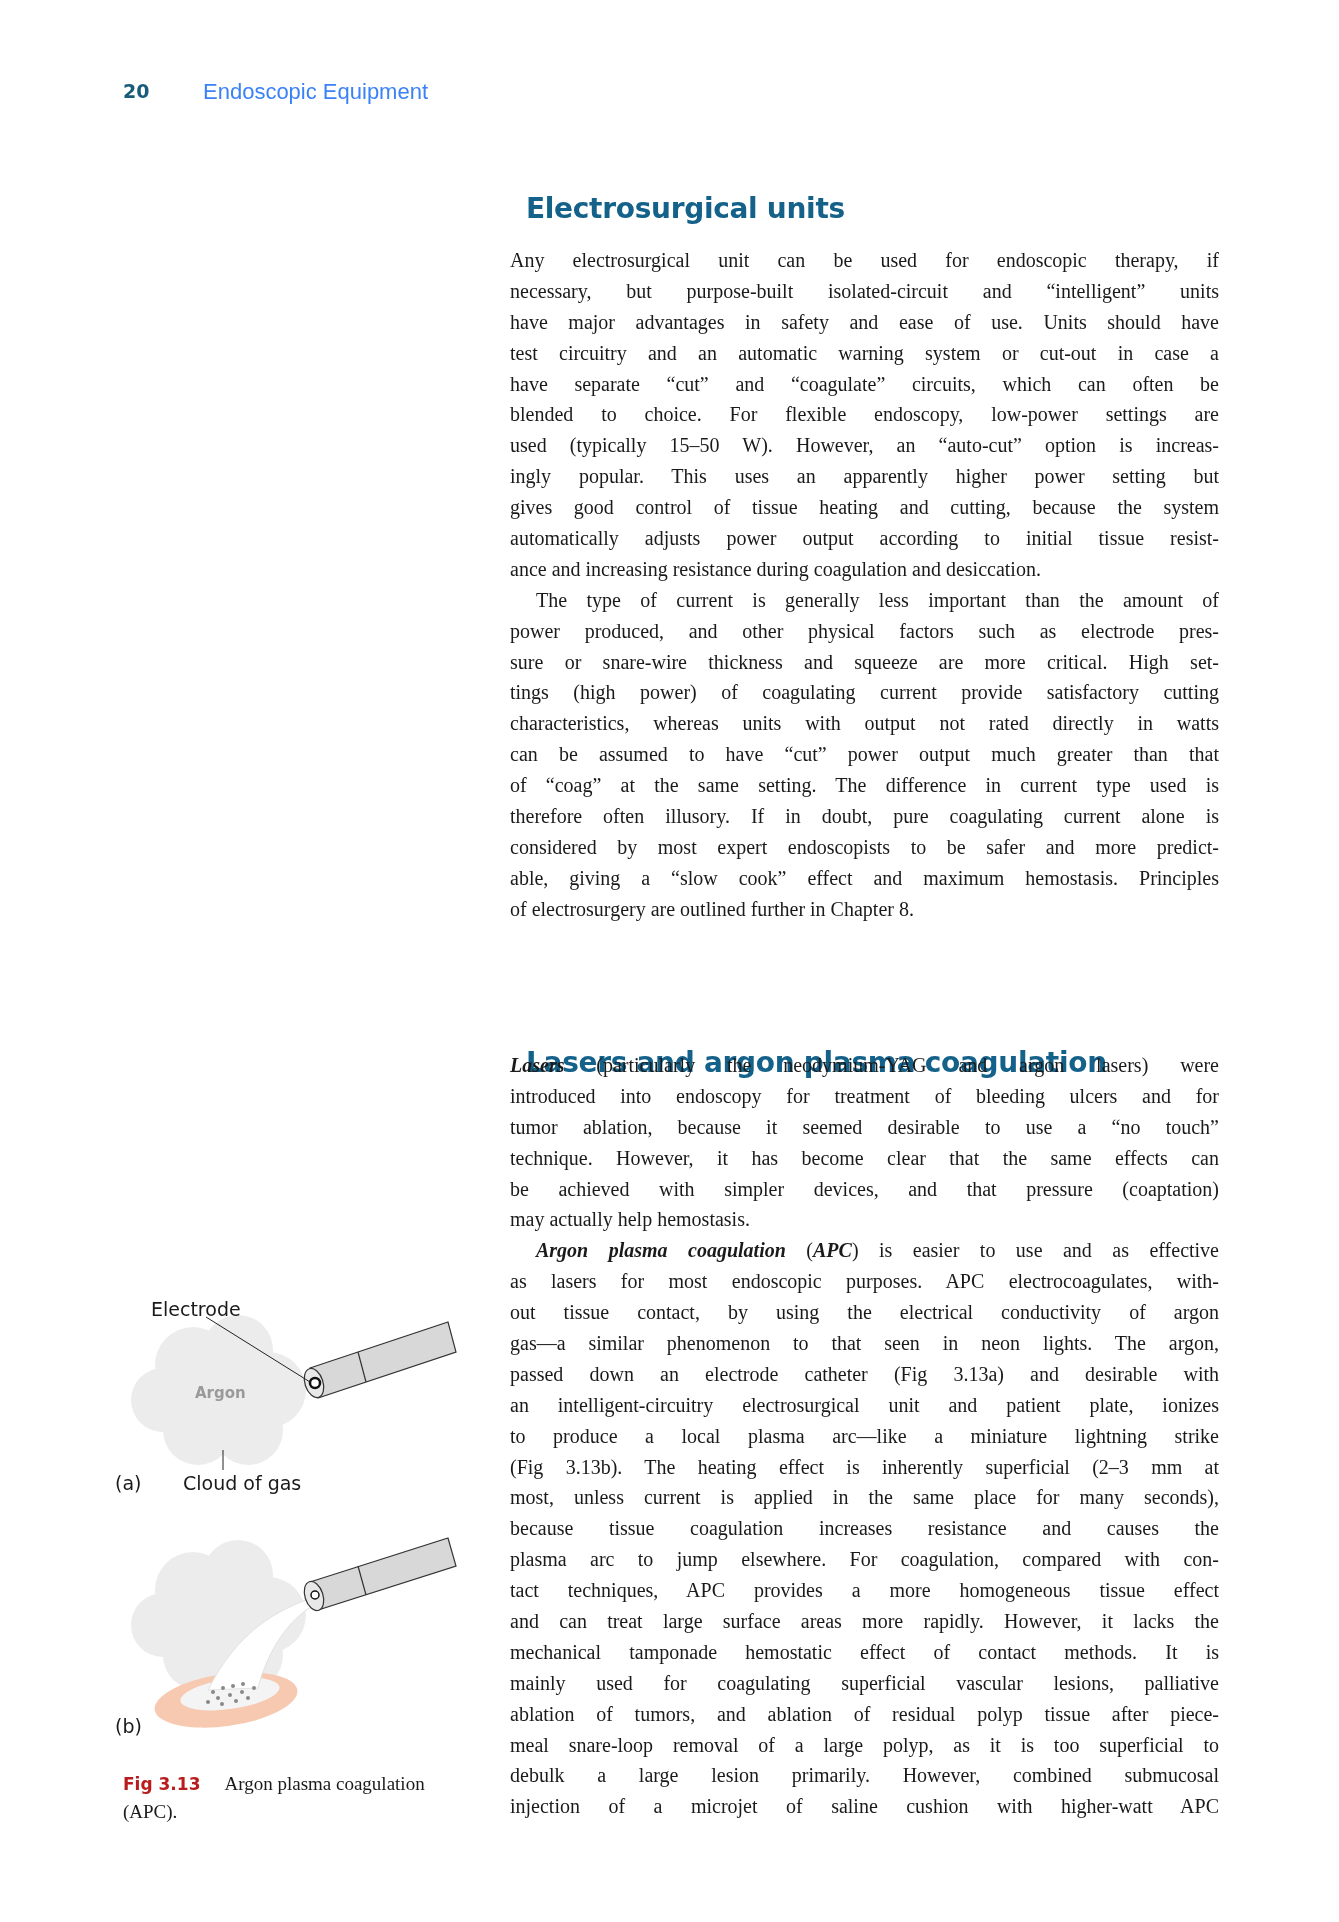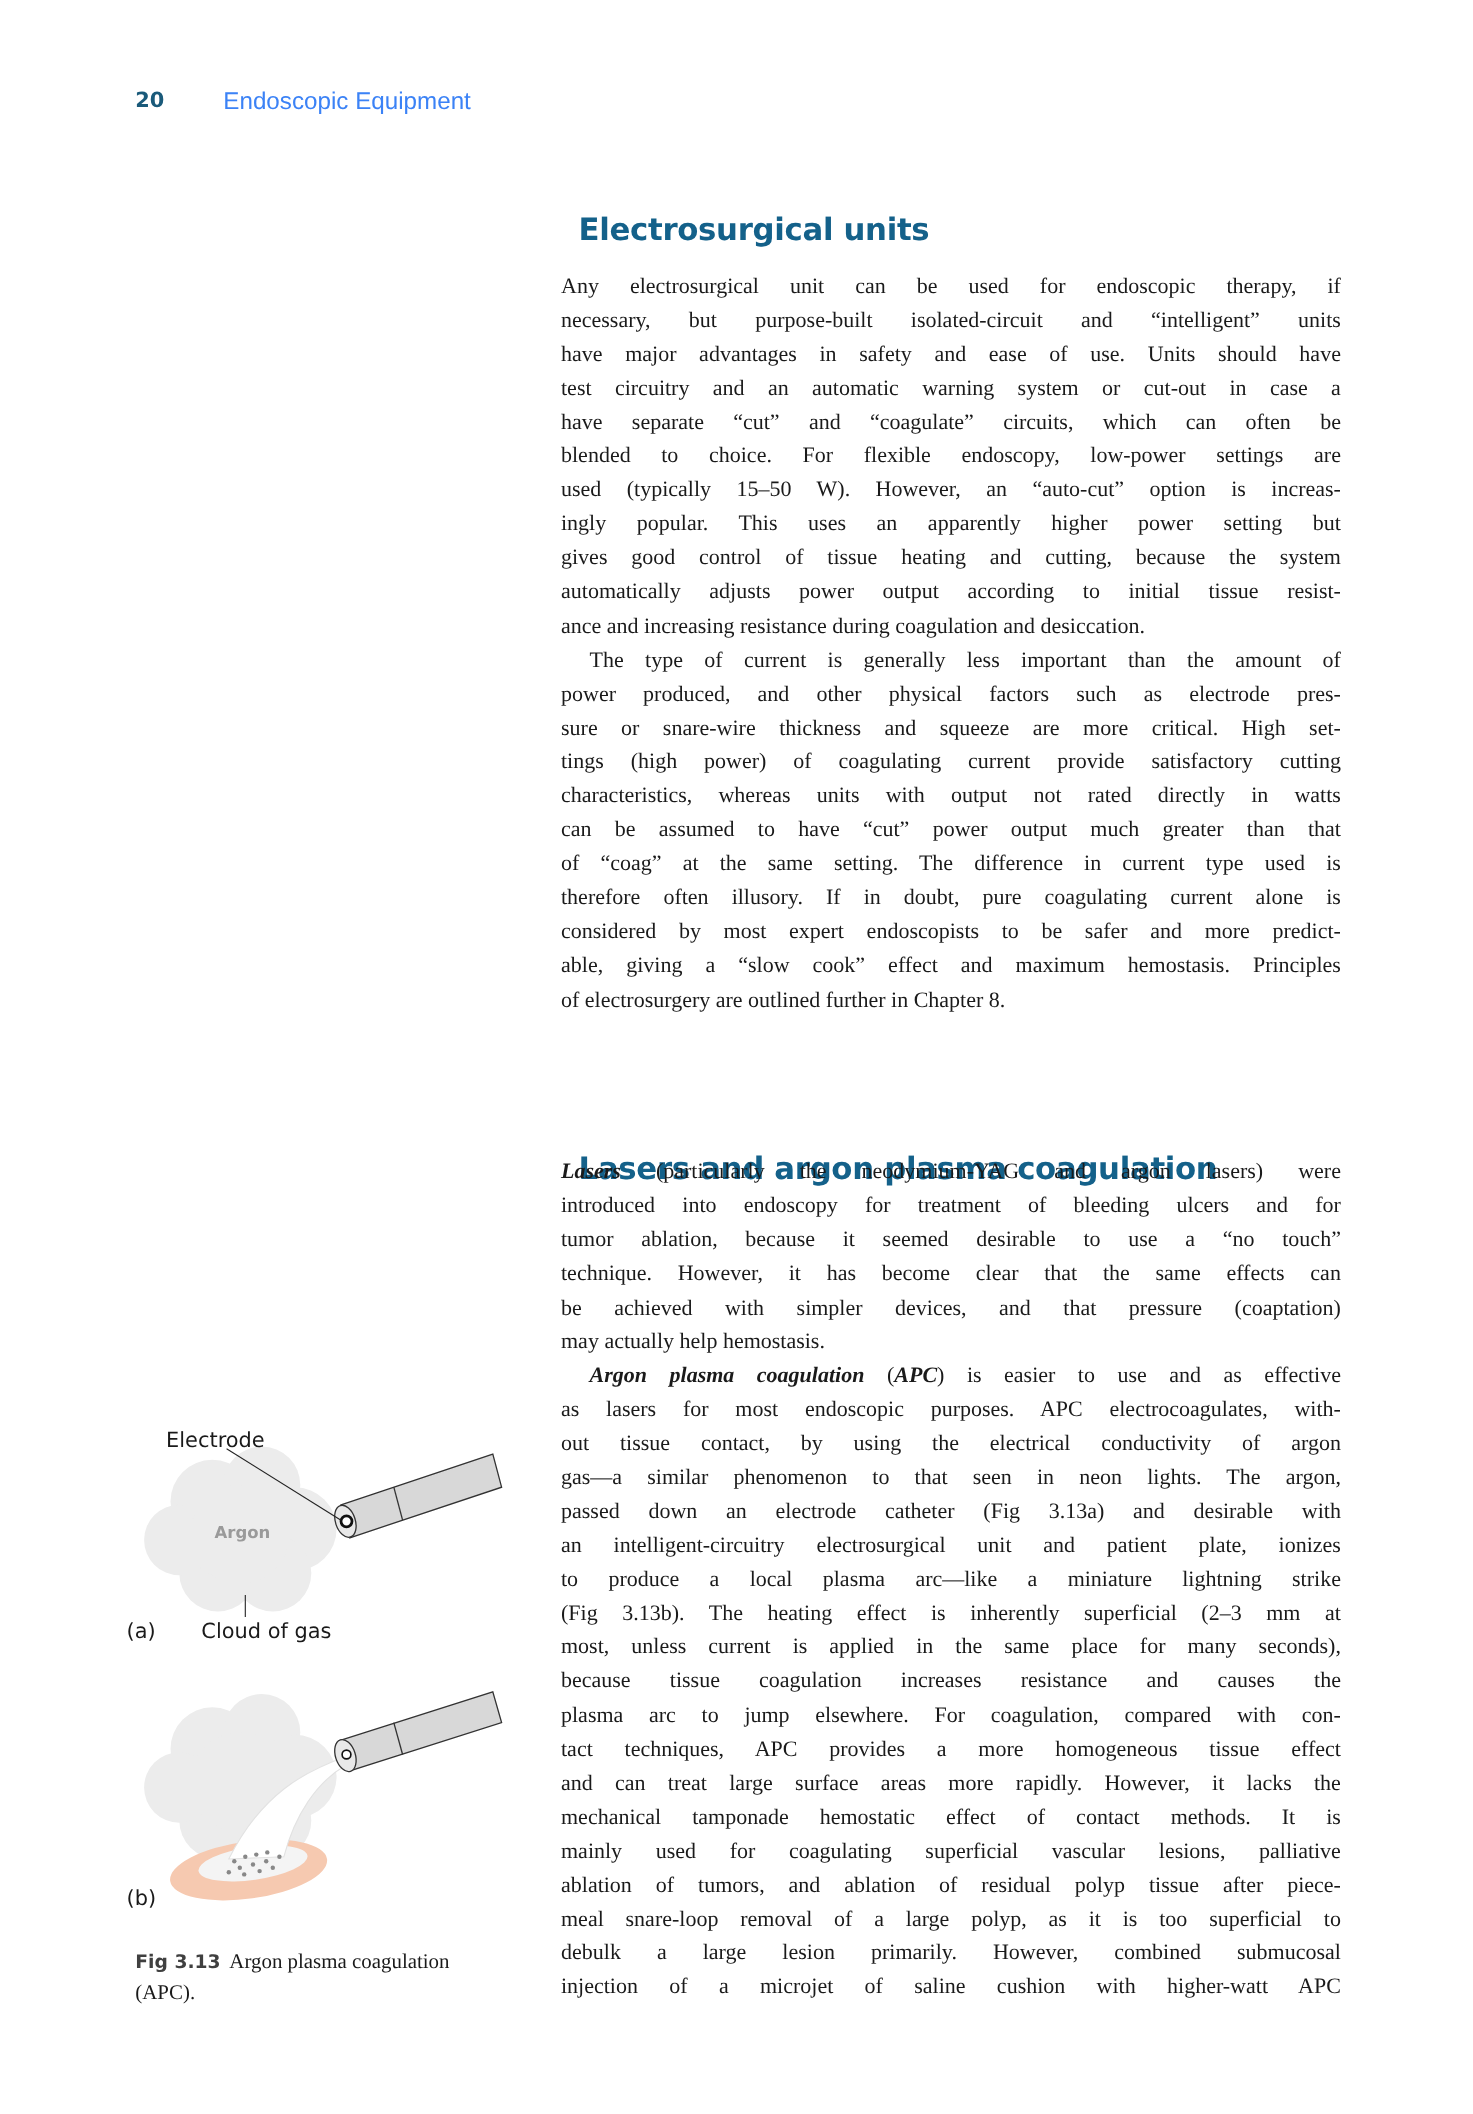--- a/index.html
+++ b/index.html
@@ -10,21 +10,21 @@
   .running-title { position:absolute; left:80px; top:-1px; white-space:nowrap; font-family:Liberation Sans, sans-serif; font-size:22px; color:#3b82f6; }
   .col { position:absolute; left:510px; width:709px; }
   h2.section { margin:16px; position:absolute; left:510px; font-family:"DejaVu Sans","Liberation Sans",sans-serif; font-weight:bold; color:#14618a; font-size:28px; letter-spacing:-0.3px; white-space:nowrap; }
   .line { height:30.9px; line-height:30.9px; font-size:20px; text-align:justify; text-align-last:justify; white-space:nowrap; overflow:visible; }
   .line.last { text-align-last:left; }
   .line.indent { padding-left:26px; }
   .em { font-style:italic; font-weight:bold; }
   .figure { position:absolute; left:118px; top:1290px; width:340px; height:520px; }
   .fig-label { position:absolute; font-family:"DejaVu Sans","Liberation Sans",sans-serif; font-size:19px; color:#1a1a1a; white-space:nowrap; }
   .caption { position:absolute; left:123px; top:1770px; width:340px; font-size:19px; line-height:27px; }
-  .caption .cap-num { font-family:"DejaVu Sans","Liberation Sans",sans-serif; font-weight:bold; color:#404040; font-size:17px; margin-right:8px; }
+  .caption .cap-num { font-family:"DejaVu Sans","Liberation Sans",sans-serif; font-weight:bold; color:#b91c1c; font-size:17px; margin-right:24px; }
 </style>
 </head>
 <body>
 
 <div class="running-head">
   <span class="page-num">20</span>
   <span class="running-title">Endoscopic Equipment</span>
 </div>
 
 <h2 class="section" style="top:176px;">Electrosurgical units</h2>

